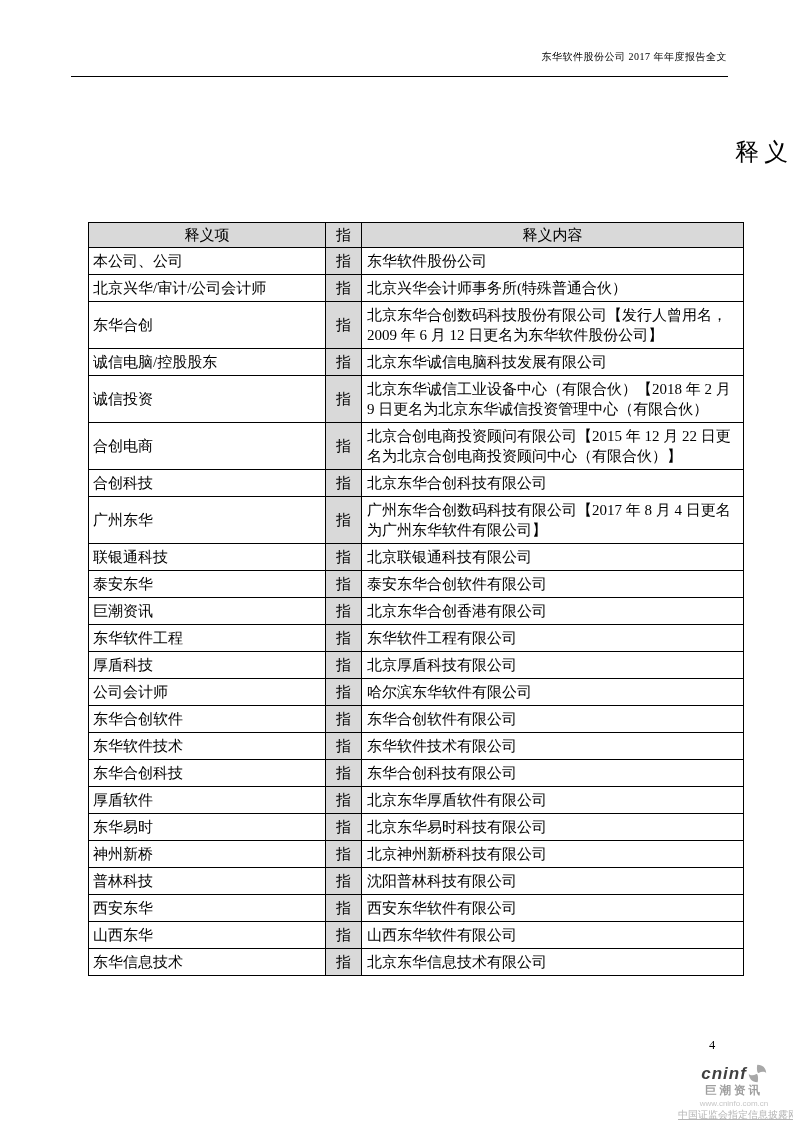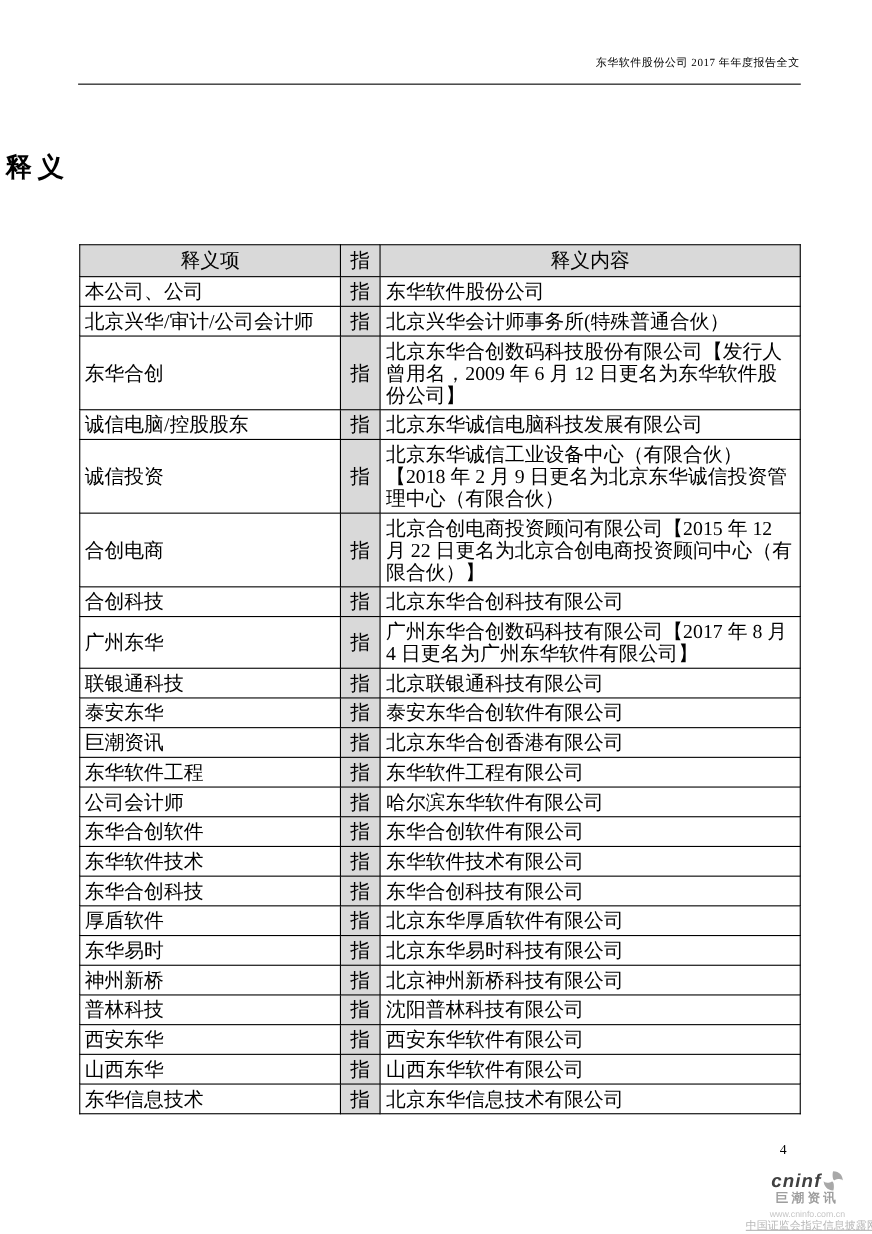--- a/index.html
+++ b/index.html
@@ -14,27 +14,27 @@
   .running-header {
     position: absolute; top: 50px; left: 72px; width: 655px;
     text-align: right; font-size: 10px; letter-spacing: 0.5px;
   }
   .header-rule {
     position: absolute; top: 76px; left: 71px; width: 657px;
     border-top: 1.5px solid #000;
   }
   .section-title {
     position: absolute; top: 136px; left: 0; width: 793px;
-    text-align: left; font-size: 24px; font-weight: bold;
+    text-align: right; font-size: 24px; font-weight: normal;
     letter-spacing: 5px; text-indent: 5px;
   }
   table.def-table {
-    position: absolute; top: 222px; left: 72px; width: 655px;
+    position: absolute; top: 222px; left: 88px; width: 655px;
     border-collapse: collapse; table-layout: fixed;
-    font-size: 18px;
+    font-size: 15px;
   }
   .def-table th, .def-table td { border: 1px solid #000; vertical-align: middle; }
   .def-table th {
     background: #d9d9d9; height: 25px; font-weight: normal;
     text-align: center; padding: 2px 4px;
   }
   .def-table td { height: 26px; line-height: 20px; padding: 3px 4px; }
   .col-term { width: 237px; }
   .col-refers { width: 36px; }
   .col-def { width: 382px; }
@@ -149,20 +149,25 @@
     <td class="col-refers">指</td>
     <td class="col-def">北京东华合创香港有限公司</td>
   </tr>
 
   <tr>
     <td class="col-term">东华软件工程</td>
     <td class="col-refers">指</td>
     <td class="col-def">东华软件工程有限公司</td>
   </tr>
 
+  <tr>
+    <td class="col-term">厚盾科技</td>
+    <td class="col-refers">指</td>
+    <td class="col-def">北京厚盾科技有限公司</td>
+  </tr>
 
   <tr>
     <td class="col-term">公司会计师</td>
     <td class="col-refers">指</td>
     <td class="col-def">哈尔滨东华软件有限公司</td>
   </tr>
 
   <tr>
     <td class="col-term">东华合创软件</td>
     <td class="col-refers">指</td>

